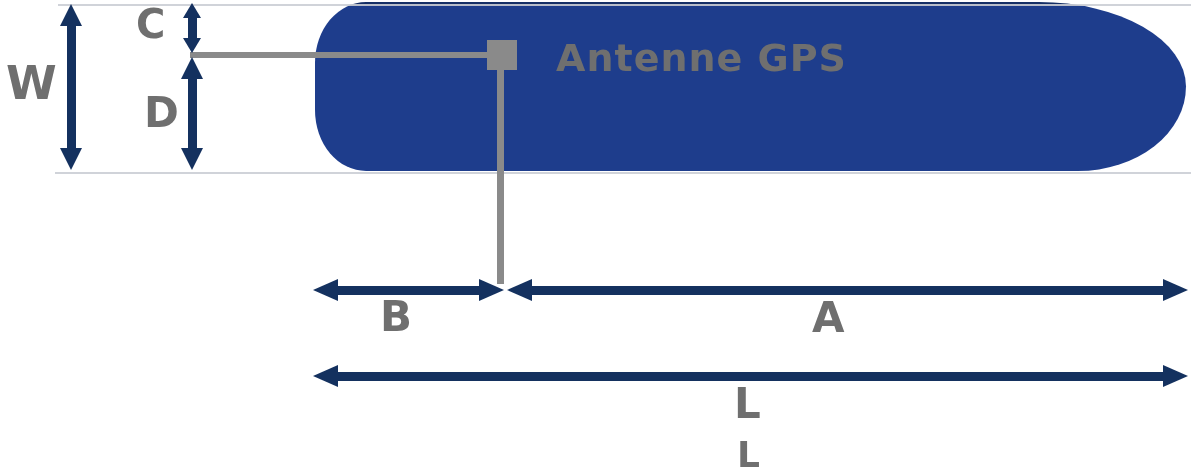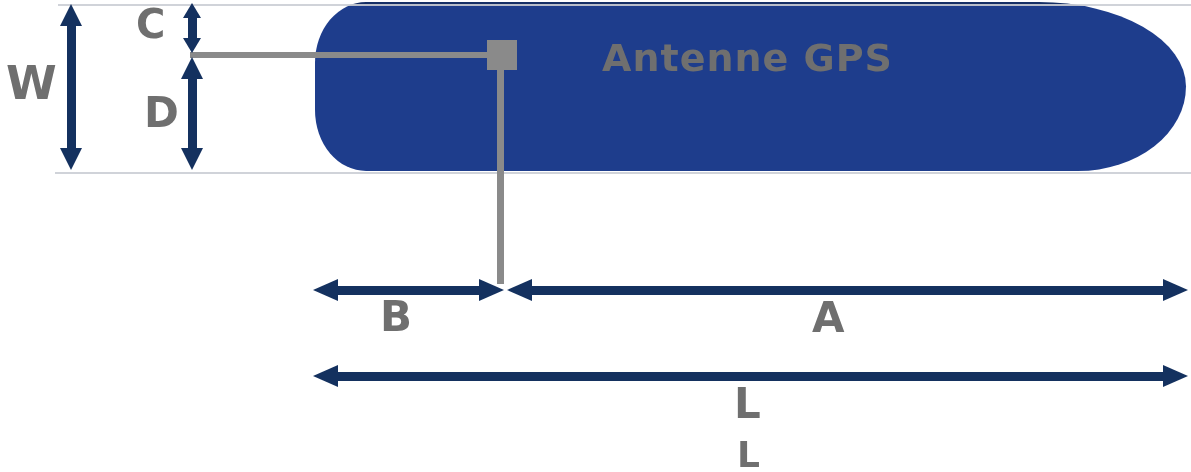--- a/index.html
+++ b/index.html
@@ -23,21 +23,21 @@
   
   .antenna{
     position:absolute;
     left:315px;top:2px;width:871px;height:169px;
     background:linear-gradient(to bottom,var(--antenna-edge) 0px,var(--antenna-edge) 4px,var(--antenna) 4px);
     border-radius:52px 150px 110px 52px / 62px 86px 86px 62px;
     z-index:2;
   }
   .antenna-title{
     position:absolute;
-    left:602px;top:36px;
+    left:556px;top:36px;
     z-index:3;
     color:var(--label);
     font-size:38px;font-weight:bold;letter-spacing:1px;
     white-space:nowrap;
   }
   
   .conn-h{position:absolute;left:190px;top:52px;width:300px;height:6px;background:var(--gray);z-index:4;}
   .conn-sq{position:absolute;left:487px;top:40px;width:30px;height:30px;background:var(--gray);z-index:5;}
   .conn-v{position:absolute;left:497px;top:68px;width:7px;height:216px;background:var(--gray);z-index:4;}
   

